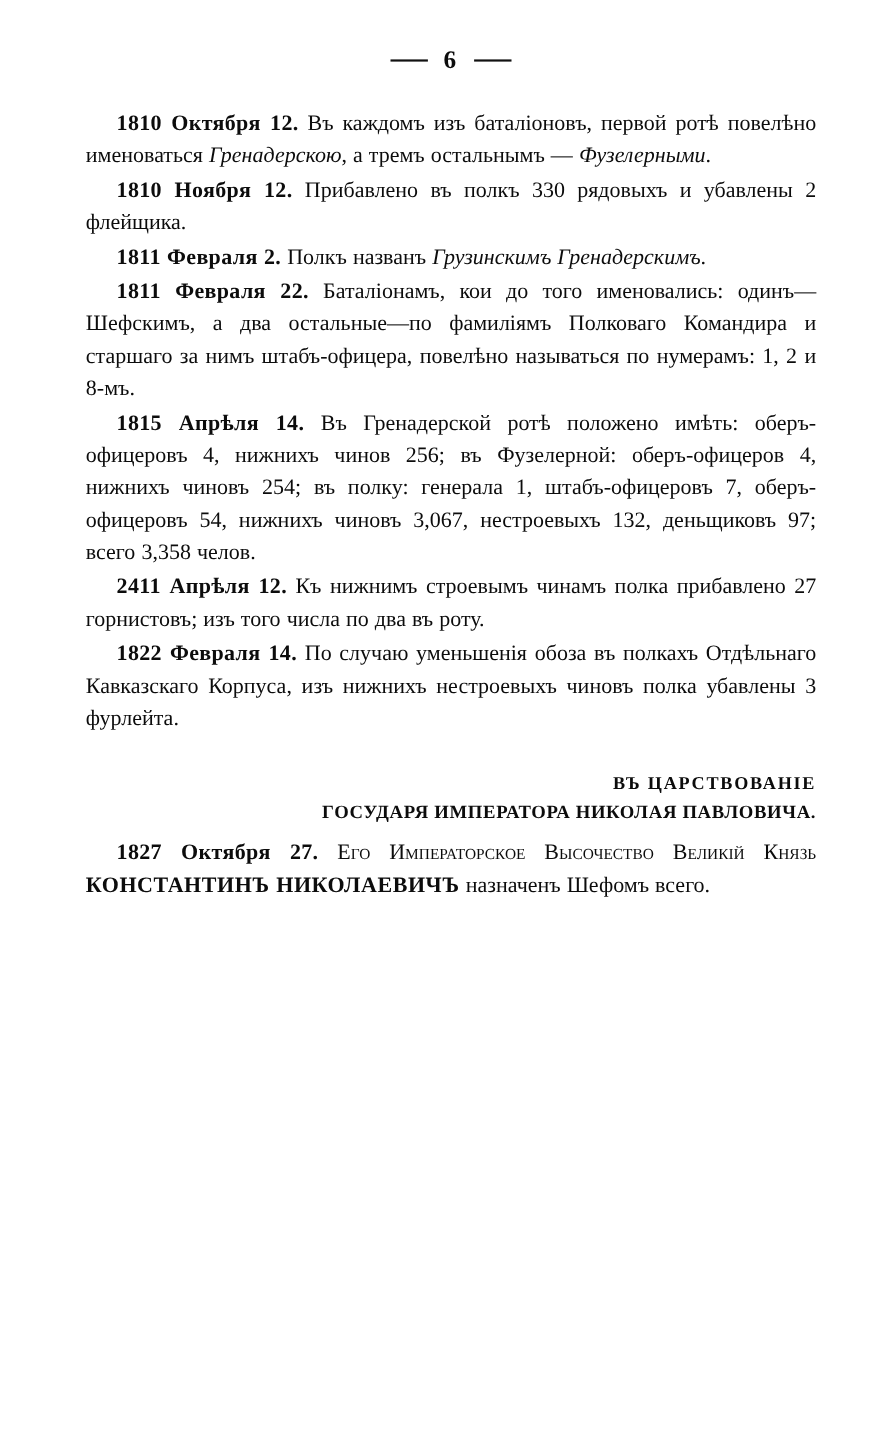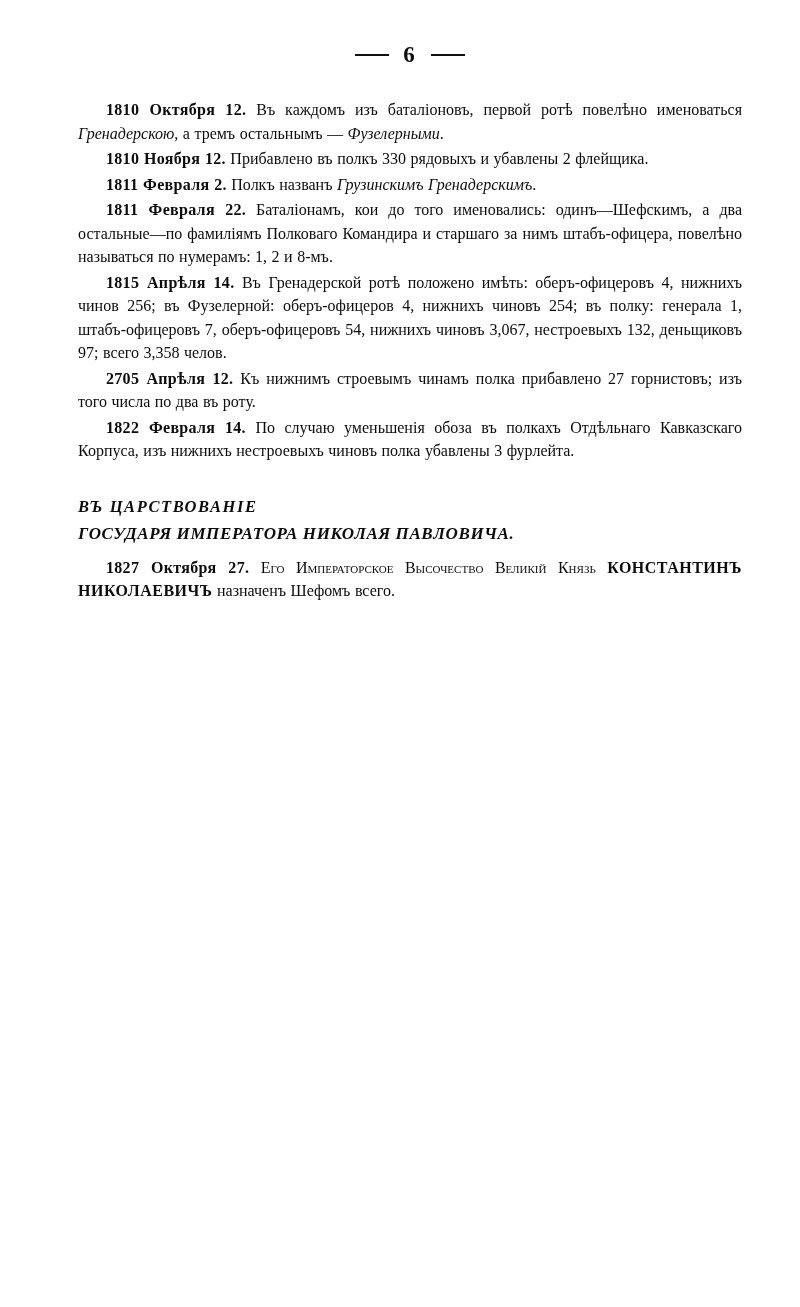--- a/index.html
+++ b/index.html
@@ -29,39 +29,38 @@
     font-weight: 700;
   }
   .page-header .dash {
     display: inline-block;
     width: 34px;
     border-top: 2.5px solid #111;
     vertical-align: 6px;
     margin: 0 14px;
   }
   .entry {
-    font-size: 16px;
+    font-size: 20px;
     line-height: 1.47;
     text-align: justify;
     text-justify: inter-word;
     margin: 0 0 2px 0;
     text-indent: 28px;
     word-spacing: 0.5px;
   }
   .entry .date {
     font-weight: 700;
     letter-spacing: 0.3px;
   }
   .entry .ital {
     font-style: italic;
   }
   .section-heading {
-    text-align: left;
+    text-align: right;
     margin-top: 34px;
-    font-style: italic;
   }
   .section-heading .line1 {
     font-size: 16.5px;
     font-weight: 700;
     letter-spacing: 1.6px;
     margin-bottom: 7px;
   }
   .section-heading .line2 {
     font-size: 17px;
     font-weight: 700;
@@ -100,21 +99,21 @@
   <p class="entry">
     <span class="date">1811 Февраля 22.</span><span> Баталіонамъ, кои до того именовались: одинъ—Шефскимъ, а два остальные—по фамиліямъ Полковаго Командира и старшаго за нимъ штабъ-офицера, повелѣно называться по нумерамъ: 1, 2 и 8-мъ.</span>
   </p>
 
   <p class="entry">
     <span class="date">1815 Апрѣля 14.</span><span> Въ Гренадерской ротѣ положено имѣть: оберъ-офицеровъ 4, нижнихъ чинов 256; въ Фузелерной: оберъ-офицеров 4, нижнихъ чиновъ 254; въ полку: генерала 1, штабъ-офицеровъ 7, оберъ-офицеровъ 54, нижнихъ чиновъ 3,067, нестроевыхъ 132, деньщиковъ 97; всего 3,358 челов.</span>
   </p>
 
 
   <p class="entry">
-    <span class="date">2705 Апрѣля 12.</span><span> Къ нижнимъ строевымъ чинамъ полка прибавлено 27 горнистовъ; изъ того числа по два въ роту.</span>
+    <span class="date">2411 Апрѣля 12.</span><span> Къ нижнимъ строевымъ чинамъ полка прибавлено 27 горнистовъ; изъ того числа по два въ роту.</span>
   </p>
 
 
 
   <p class="entry">
     <span class="date">1822 Февраля 14.</span><span> По случаю уменьшенія обоза въ полкахъ Отдѣльнаго Кавказскаго Корпуса, изъ нижнихъ нестроевыхъ чиновъ полка убавлены 3 фурлейта.</span>
   </p>
 
   <div class="section-heading">
     <div class="line1">ВЪ ЦАРСТВОВАНІЕ</div>

